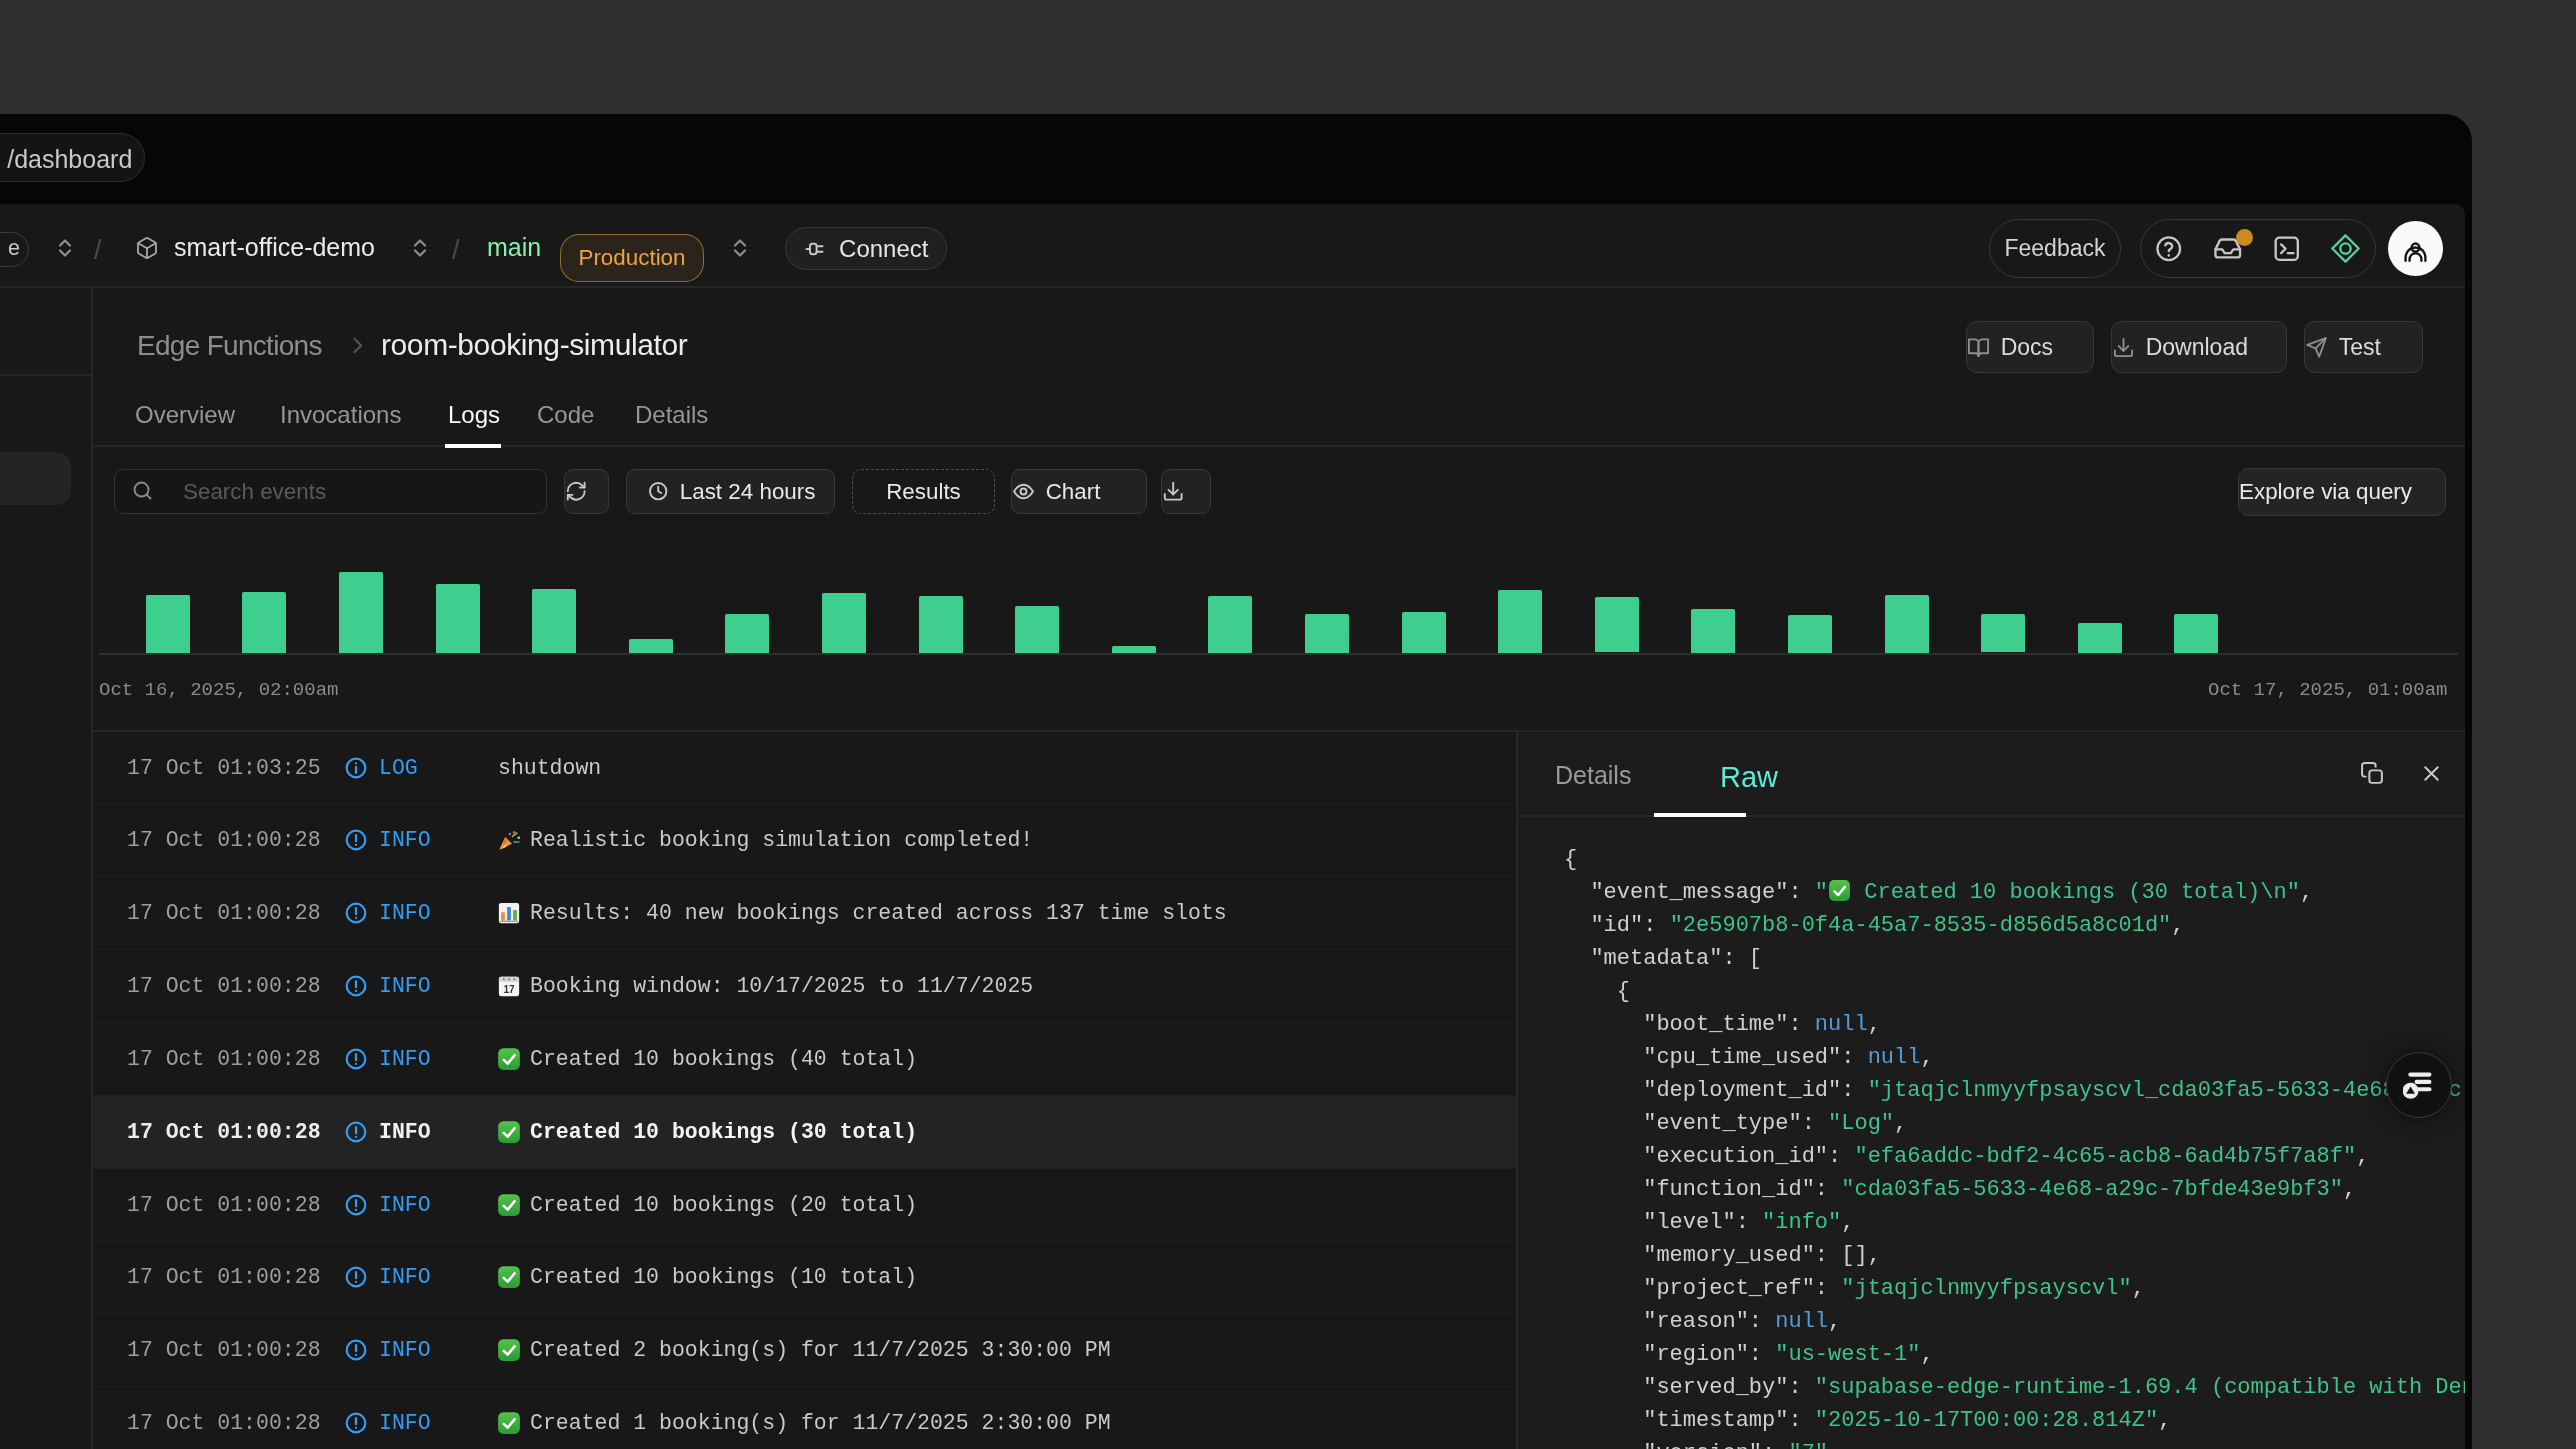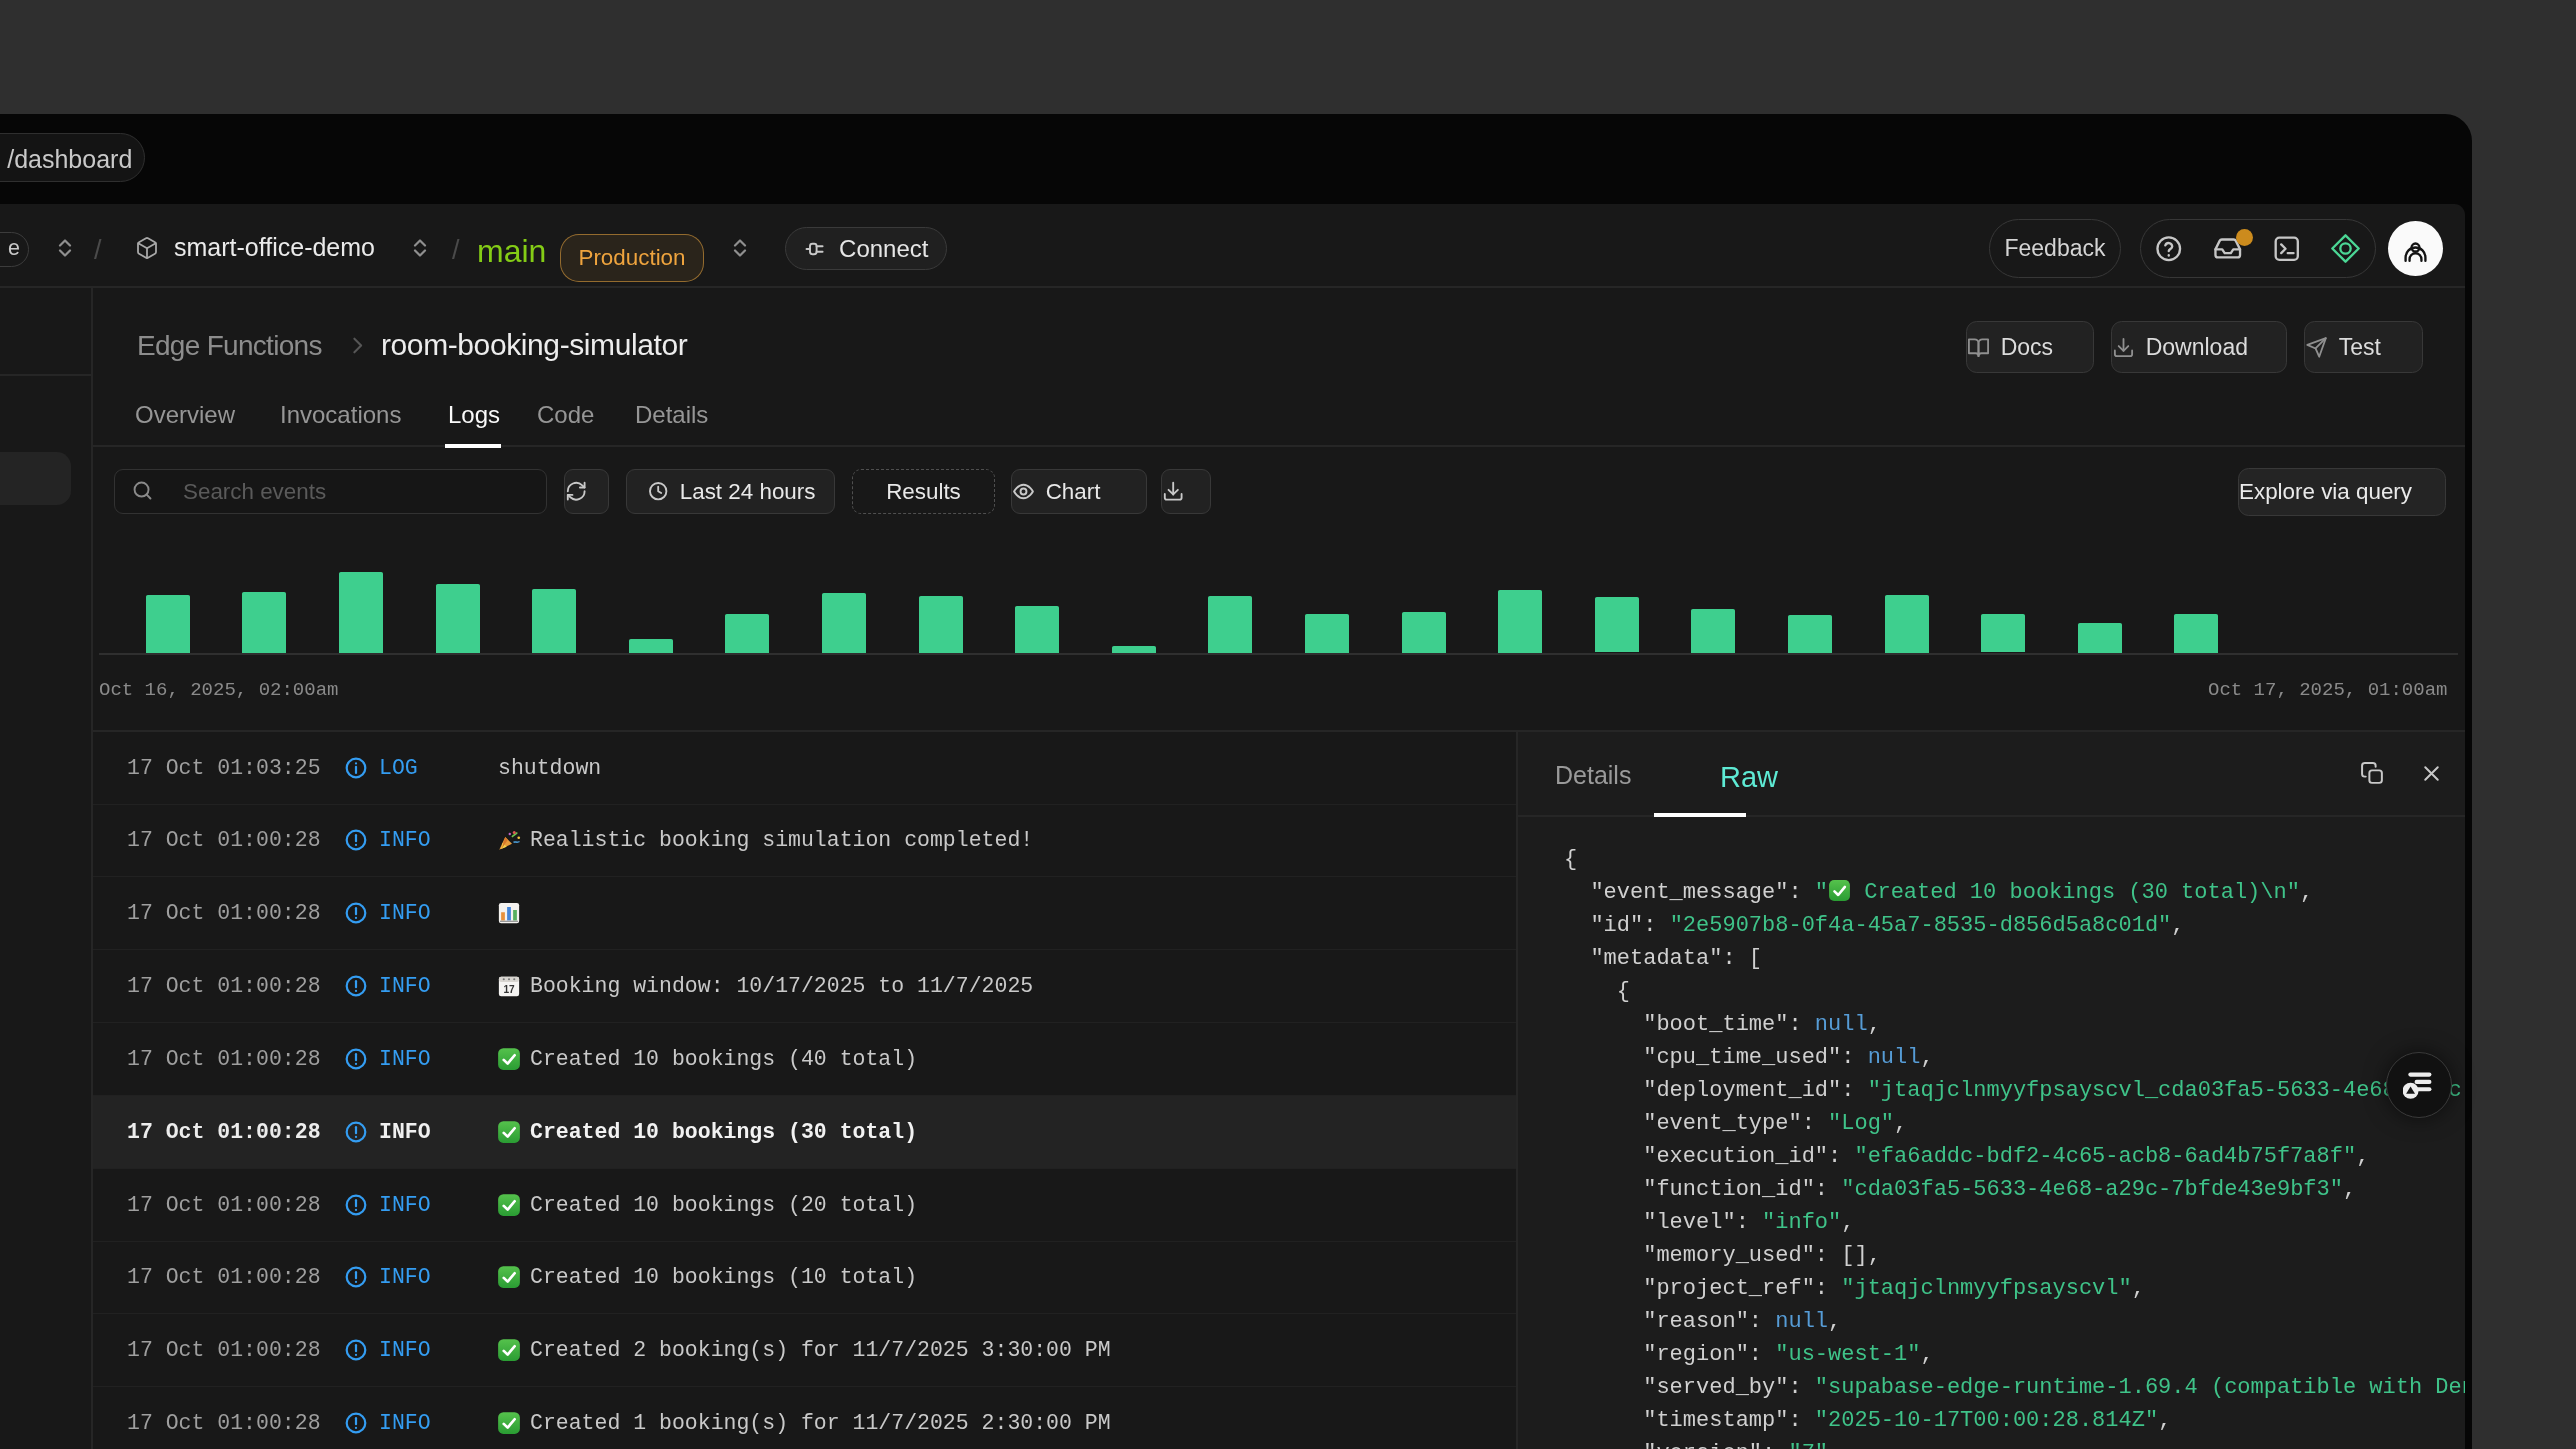--- a/index.html
+++ b/index.html
@@ -31,21 +31,21 @@
 <span class="abs" style="left:135px;top:236px;line-height:0"><svg width="24" height="24" viewBox="0 0 24 24" fill="none" stroke="#a8a8a8" stroke-width="1.8" stroke-linecap="round" stroke-linejoin="round">
       <path d="M21 16V8a2 2 0 0 0-1-1.73l-7-4a2 2 0 0 0-2 0l-7 4A2 2 0 0 0 3 8v8a2 2 0 0 0 1 1.73l7 4a2 2 0 0 0 2 0l7-4A2 2 0 0 0 21 16z"></path>
       <path d="M3.3 7.3 12 12.3l8.7-5"></path>
       <path d="M12 22V12"></path>
     </svg></span>
 <span class="abs" style="left:174px;top:233px;font-size:25px;color:#eaeaea">smart-office-demo</span>
 <span class="abs" style="left:408px;top:236px;line-height:0"><svg width="24" height="24" viewBox="0 0 24 24" fill="none" stroke="#8f8f8f" stroke-width="2.2" stroke-linecap="round" stroke-linejoin="round">
       <path d="M7 9.5 12 4.5l5 5M7 14.5l5 5 5-5"></path>
     </svg></span>
 <span class="abs" style="left:452px;top:235px;font-size:27px;color:#4a4a4a">/</span>
-<span class="abs" style="left:477px;top:233px;font-size:32px;color:#84cc16">main</span>
+<span class="abs" style="left:487px;top:233px;font-size:25px;color:#86efac">main</span>
 <div class="abs" style="left:560px;top:234px;width:144px;height:48px;border:1.8px solid rgba(237,168,64,.55);border-radius:19px;background:rgba(237,168,64,.09);color:#efa43e;font-size:22.4px;display:flex;align-items:center;justify-content:center">Production</div>
 <span class="abs" style="left:728px;top:236px;line-height:0"><svg width="24" height="24" viewBox="0 0 24 24" fill="none" stroke="#8f8f8f" stroke-width="2.2" stroke-linecap="round" stroke-linejoin="round">
       <path d="M7 9.5 12 4.5l5 5M7 14.5l5 5 5-5"></path>
     </svg></span>
 <div class="abs" style="left:785px;top:227px;width:162px;height:43px;background:#202020;border:1.8px solid #3a3a3a;border-radius:22.4px;display:flex;align-items:center;justify-content:center;gap:11.6px;color:#e6e6e6;font-size:24px">
     <svg width="24" height="24" viewBox="0 0 24 24" fill="none" stroke="#c9c9c9" stroke-width="1.9" stroke-linecap="round" stroke-linejoin="round">
       <path d="M2.5 12H6"></path>
       <rect x="6" y="6.8" width="6.6" height="10.4" rx="2.4"></rect>
       <path d="M12.6 9.2h6M12.6 14.8h6"></path>
     </svg>
@@ -222,20 +222,21 @@
         <path d="M12 16.8v.2"></path>
       </svg></span>
 <span class="abs mono" style="left:286px;color:#349df2">INFO</span>
 <span class="abs" style="left:404px;top:50%;transform:translateY(-50%);line-height:0"><svg class="em" width="24" height="24" viewBox="0 0 32 32">
         <rect x="2.5" y="2.5" width="27" height="27" rx="3" fill="#f4f2ef"></rect>
         <rect x="5.5" y="15" width="5" height="11" fill="#e8913c"></rect>
         <rect x="13.5" y="8" width="5" height="18" fill="#4585d8"></rect>
         <rect x="21.5" y="12" width="5" height="14" fill="#58b05e"></rect>
         <rect x="4" y="26.2" width="24" height="1.8" fill="#999"></rect>
       </svg></span>
+<span class="abs mono" style="left:437px;color:#c9c9c9">Results: 40 new bookings created across 137 time slots</span>
 </div>
 <div class="row" style="top:950px">
 <span class="abs mono" style="left:34px;color:#9f9f9f">17 Oct 01:00:28</span>
 <span class="abs" style="left:251px;top:50%;transform:translateY(-50%);line-height:0"><svg width="24" height="24" viewBox="0 0 24 24" fill="none" stroke="#349df2" stroke-width="2.2" stroke-linecap="round" stroke-linejoin="round">
         <circle cx="12" cy="12" r="9.3"></circle>
         <path d="M12 7.2v6"></path>
         <path d="M12 16.8v.2"></path>
       </svg></span>
 <span class="abs mono" style="left:286px;color:#349df2">INFO</span>
 <span class="abs" style="left:404px;top:50%;transform:translateY(-50%);line-height:0"><svg class="em" width="24" height="24" viewBox="0 0 32 32" style="font-size:24px">

